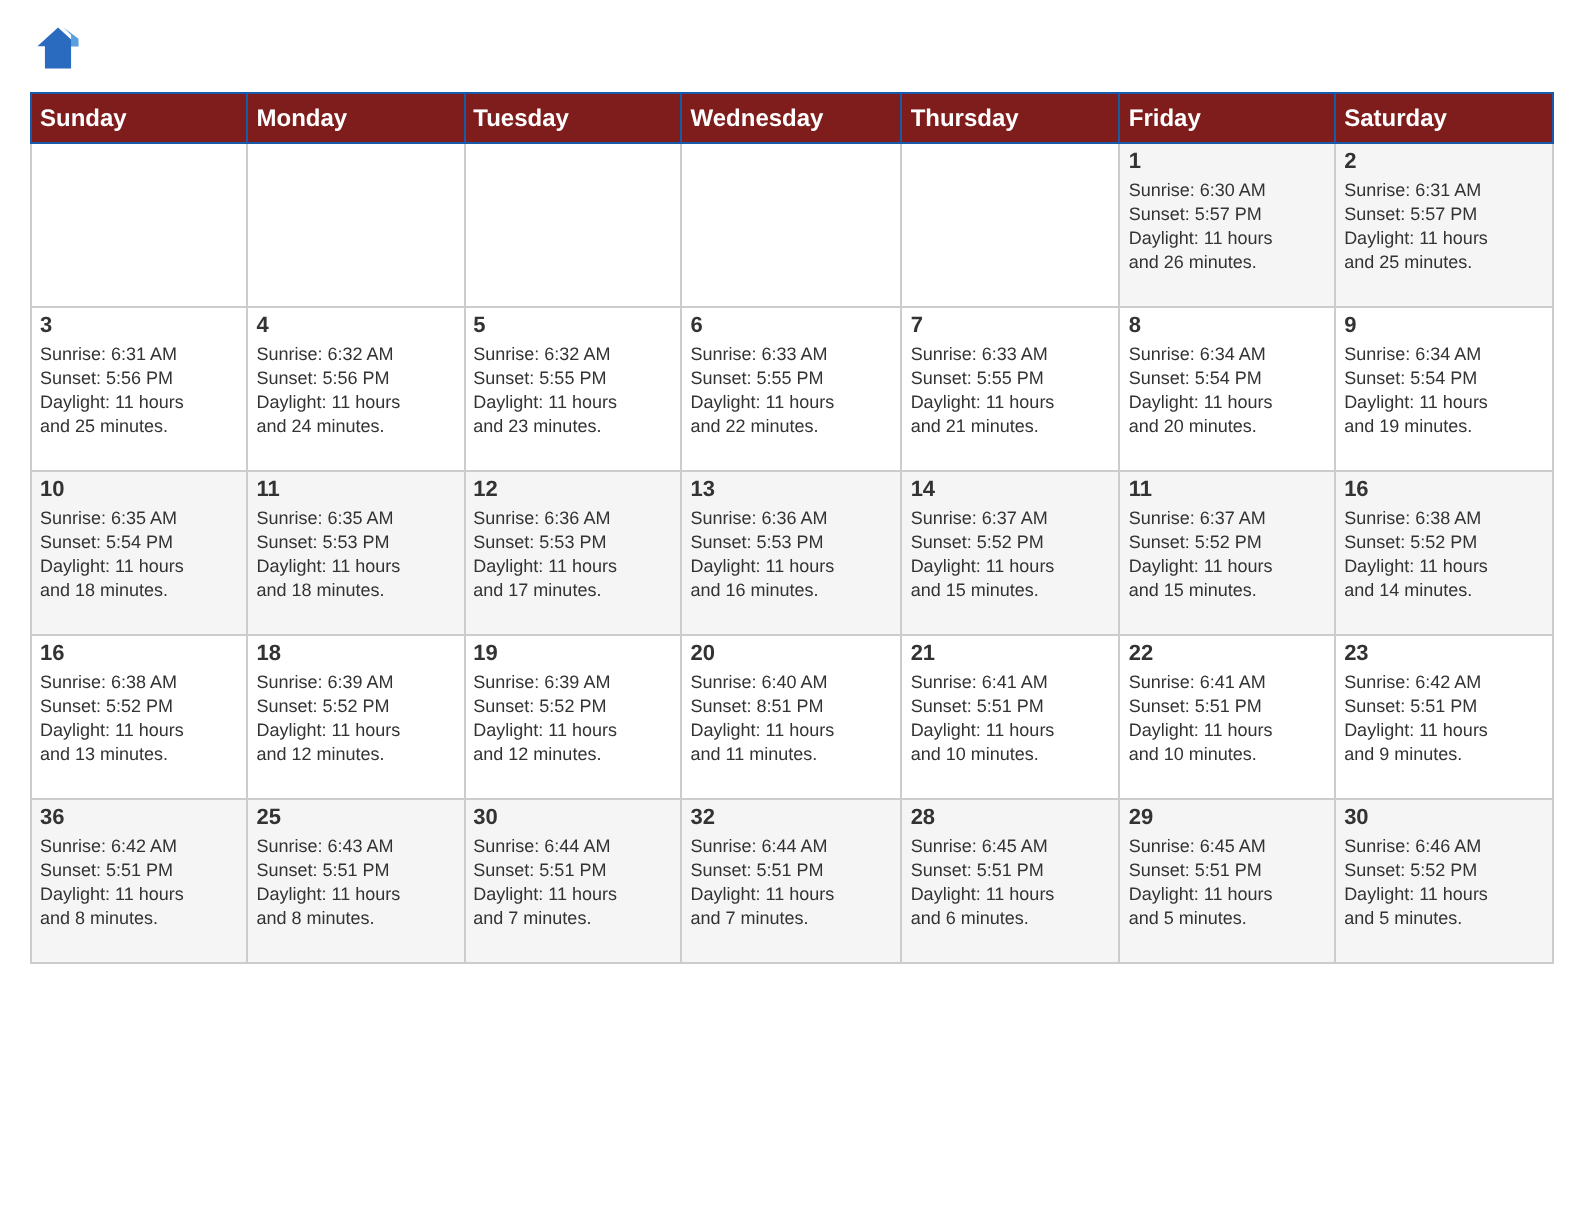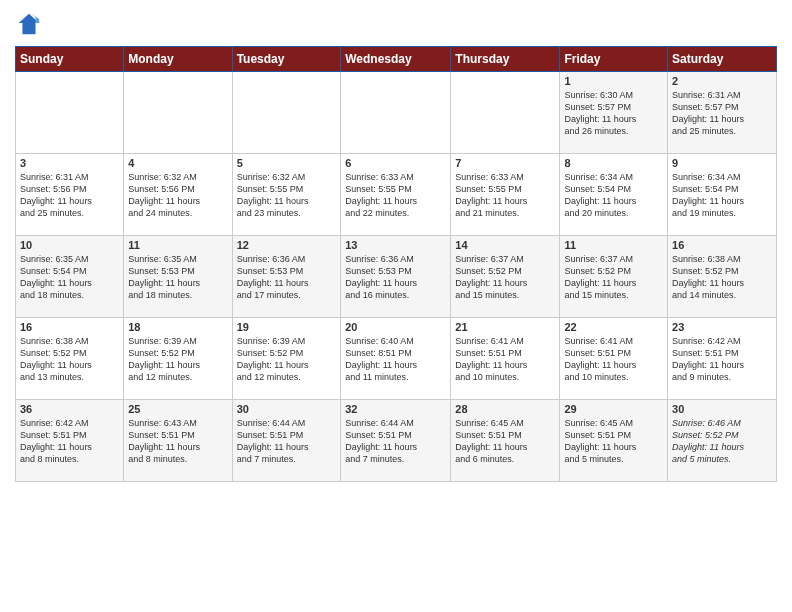--- a/index.html
+++ b/index.html
@@ -340,21 +340,21 @@
           </td>
           <td>
             <span class="day-num">29</span>
             <div class="day-info" style="white-space: pre-line;">Sunrise: 6:45 AM
 Sunset: 5:51 PM
 Daylight: 11 hours
 and 5 minutes.</div>
           </td>
           <td>
             <span class="day-num">30</span>
-            <div class="day-info" style="white-space: pre-line; font-style: italic;">Sunrise: 6:46 AM
+            <div class="day-info" style="white-space: pre-line;">Sunrise: 6:46 AM
 Sunset: 5:52 PM
 Daylight: 11 hours
 and 5 minutes.</div>
           </td>
         </tr>
       </tbody>
   </table>
 </div>
 
 </body></html>

